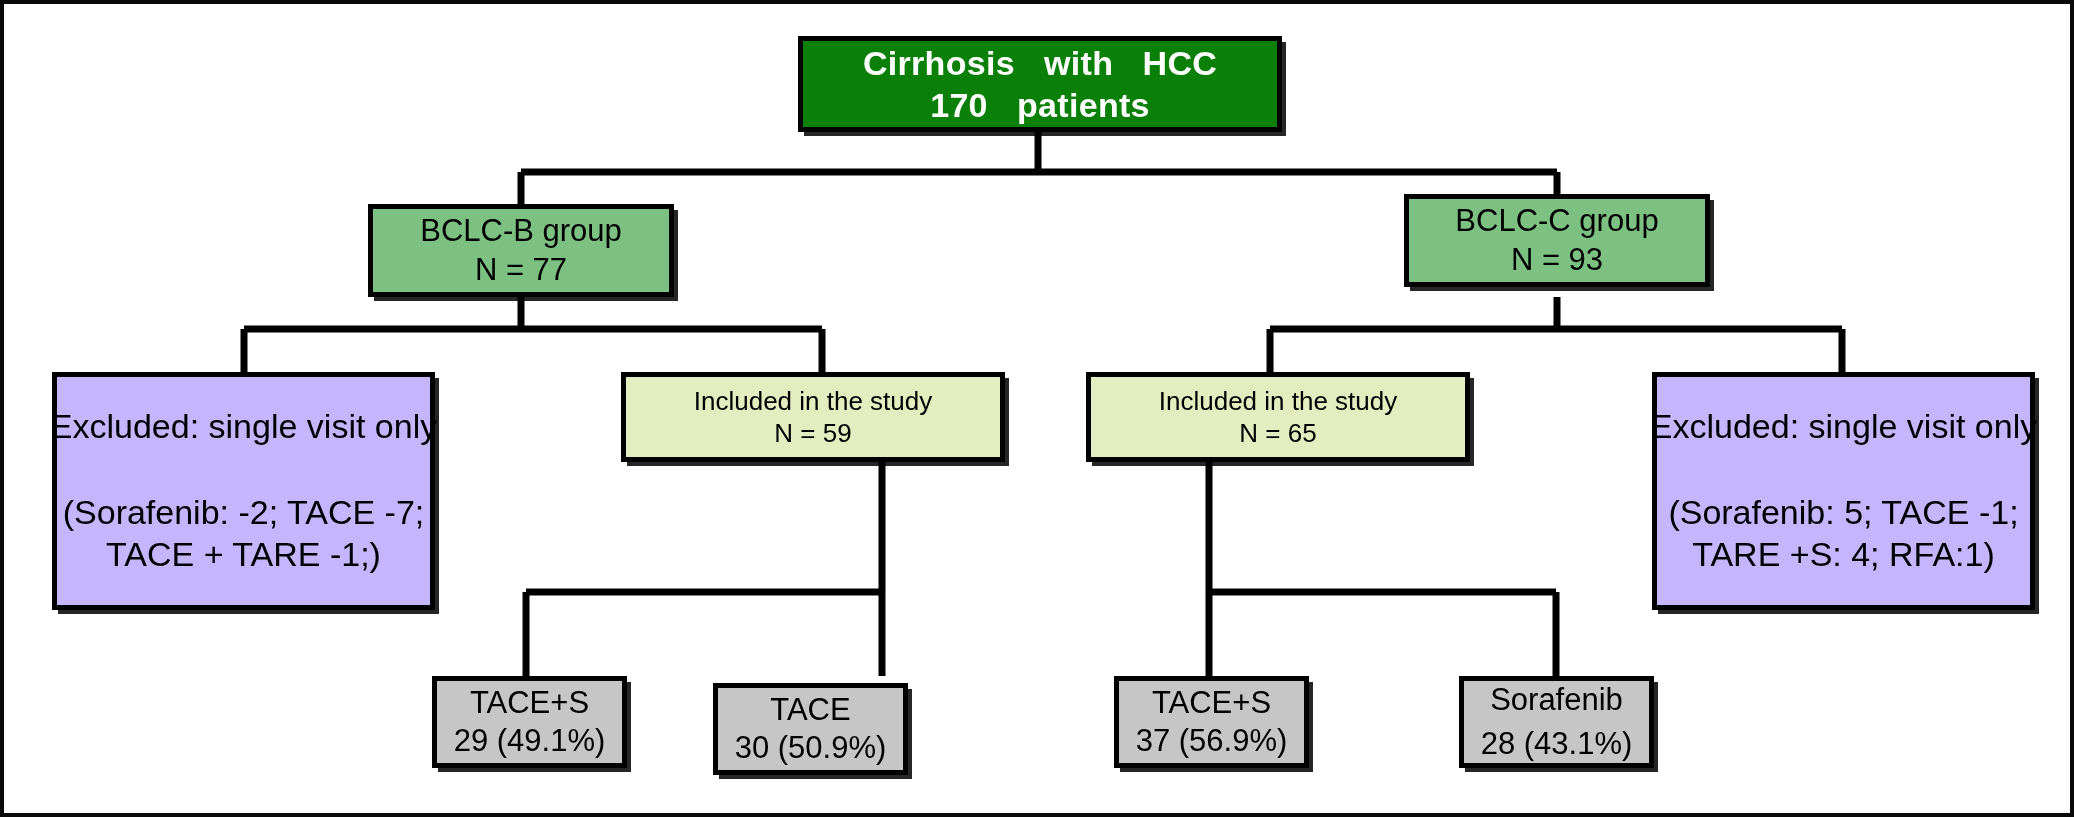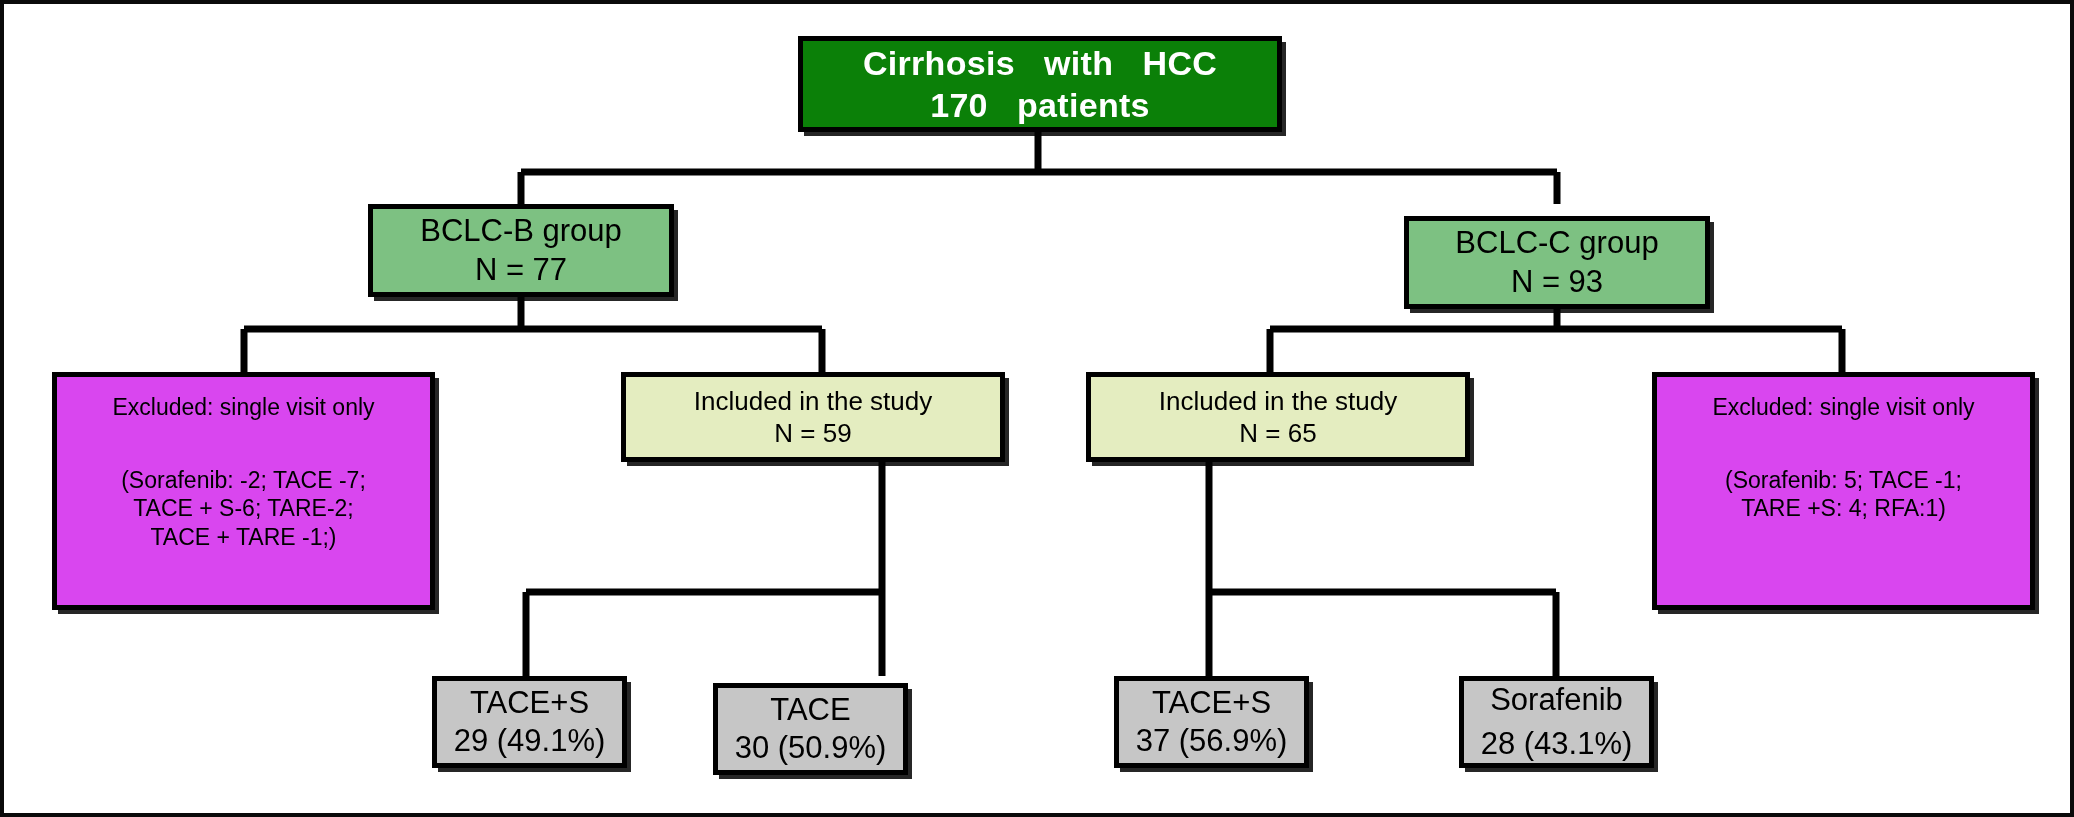--- a/index.html
+++ b/index.html
@@ -64,24 +64,24 @@
 
   
   .node.included {
     background: #e4edc0;
     font-size: 26px;
     text-align: center;
   }
 
   
   .node.excluded {
-    background: #d946ef;
-    font-size: 23px;
+    background: #c4b5fd;
+    font-size: 34px;
     justify-content: flex-start;
-    padding-top: 16px;
+    padding-top: 28px;
   }
   .node.excluded .head {
     display: block;
     margin-bottom: 44px;
     white-space: pre;
   }
   .node.excluded .detail {
     display: block;
     white-space: pre;
   }
@@ -131,29 +131,28 @@
   <div class="node root" style="left:794px; top:32px; width:484px; height:96px;">
     <span class="line">Cirrhosis   with   HCC</span>
     <span class="line">170   patients</span>
   </div>
 
   <div class="node group" style="left:364px; top:200px; width:306px; height:93px;">
     <span class="line">BCLC-B group</span>
     <span class="line">N = 77</span>
   </div>
 
-  <div class="node group" style="left:1400px; top:212px; width:306px; height:93px;">
+  <div class="node group" style="left:1400px; top:190px; width:306px; height:93px;">
     <span class="line">BCLC-C group</span>
     <span class="line">N = 93</span>
   </div>
 
   <div class="node excluded" style="left:48px; top:368px; width:383px; height:238px;">
     <span class="head">Excluded: single visit only</span>
     <span class="detail">(Sorafenib: -2; TACE -7;</span>
-    <span class="detail">TACE + S-6; TARE-2;</span>
     <span class="detail">TACE + TARE -1;)</span>
   </div>
 
   <div class="node included" style="left:617px; top:368px; width:384px; height:90px;">
     <span class="line">Included in the study</span>
     <span class="line">N = 59</span>
   </div>
 
   <div class="node included" style="left:1082px; top:368px; width:384px; height:90px;">
     <span class="line">Included in the study</span>

